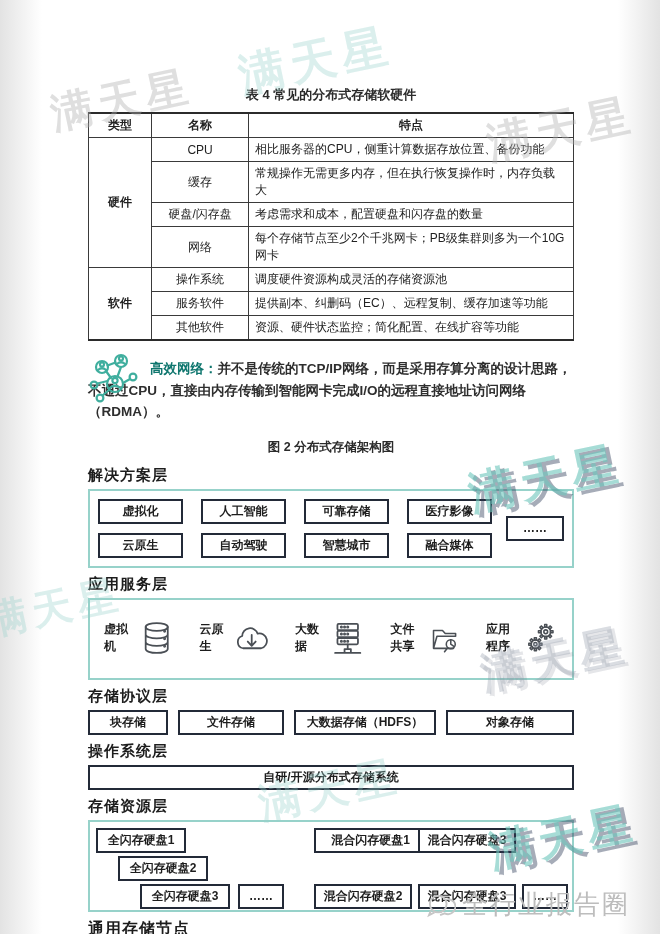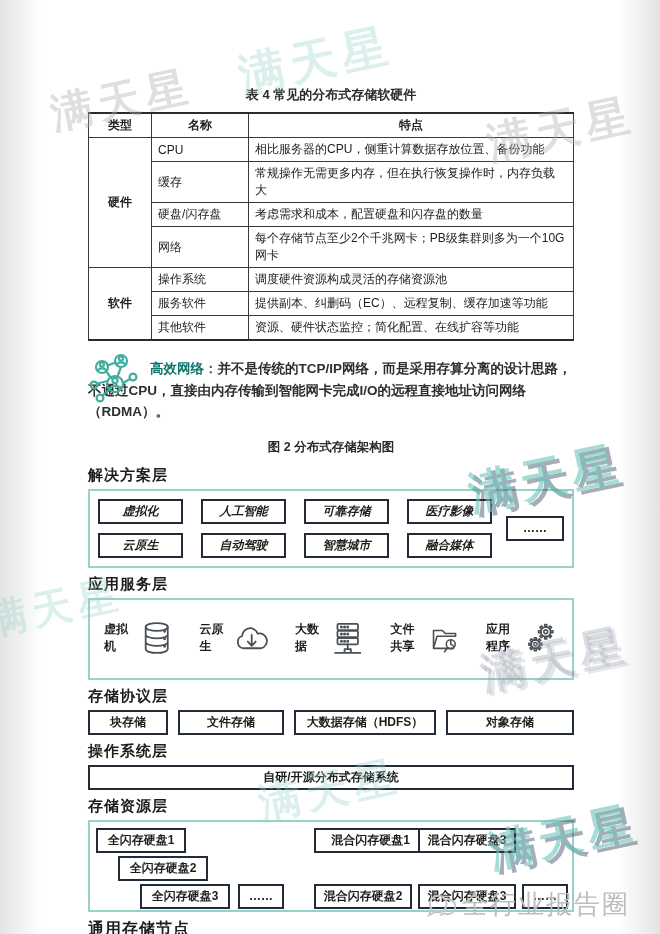--- a/index.html
+++ b/index.html
@@ -17,42 +17,42 @@
 
   
   .tbl-title { text-align:center; font-size:13px; font-weight:bold; color:#2b2b2b; margin-bottom:8px; }
   table.spec { width:100%; border-collapse:collapse; border-top:2px solid #2b2b2b; border-bottom:2px solid #2b2b2b; }
   table.spec th, table.spec td {
     border:1px solid #3a3a3a; font-size:12px; padding:3px 6px; height:21px;
     background:rgba(255,255,255,.0); color:#222;
   }
   table.spec th { font-weight:bold; text-align:center; }
   td.c-type { text-align:center; font-weight:bold; width:13%; }
-  td.c-name { text-align:left; width:20%; padding-left:10px; }
+  td.c-name { text-align:center; width:20%; padding-left:10px; }
   td.c-feat { text-align:left; width:67%; padding-left:10px; }
 
   
   .note { position:relative; margin-top:18px; font-size:13.5px; line-height:1.55; color:#2e2e2e; font-weight:bold; }
   .note .note-icon { position:absolute; left:0; top:-8px; width:52px; height:52px; }
   .note p { text-indent:62px; }
   .note .hl { color:#0f766e;font-family:Liberation Mono, monospace; }
 
   
   .fig-caption { text-align:center; font-size:12.5px; font-weight:bold; color:#2b2b2b; margin:16px 0 10px 0; }
   .layer-label { font-size:15px; font-weight:bold; color:#1d1d1d; margin:7px 0 4px 0; letter-spacing:1px; }
   .layer-label.big { font-size:16px; }
   .teal-box { border:2px solid #97d2ca; background:#fff; }
   .dk-box {
     border:2px solid #232a38; background:#fff; font-size:12px; font-weight:bold; color:#1d1d1d;
     display:flex; align-items:center; justify-content:center; height:25px;
   }
 
   
   .solution { display:flex; align-items:center; padding:8px 8px; gap:14px; }
-  .sol-grid { display:grid; grid-template-columns:repeat(4,1fr); gap:9px 18px; flex:1;font-style:italic; }
+  .sol-grid { display:grid; grid-template-columns:repeat(4,1fr); gap:9px 18px; flex:1; }
   .sol-more { width:58px; height:25px; }
 
   
   .apps { display:flex; justify-content:space-between; padding:8px 14px 10px 14px; height:82px; }
   .app-item { display:flex; flex-direction:row; align-items:center; gap:3px; width:72px; }
   .app-item .lbl { font-size:12px; font-weight:bold; color:#1d1d1d; }
   .app-item svg { width:48px; height:48px; stroke:#4a4f55; fill:none; stroke-width:4.5; stroke-linecap:round; stroke-linejoin:round; }
 
   
   .protocol { display:flex; justify-content:space-between; margin:2px 0 4px 0; }

